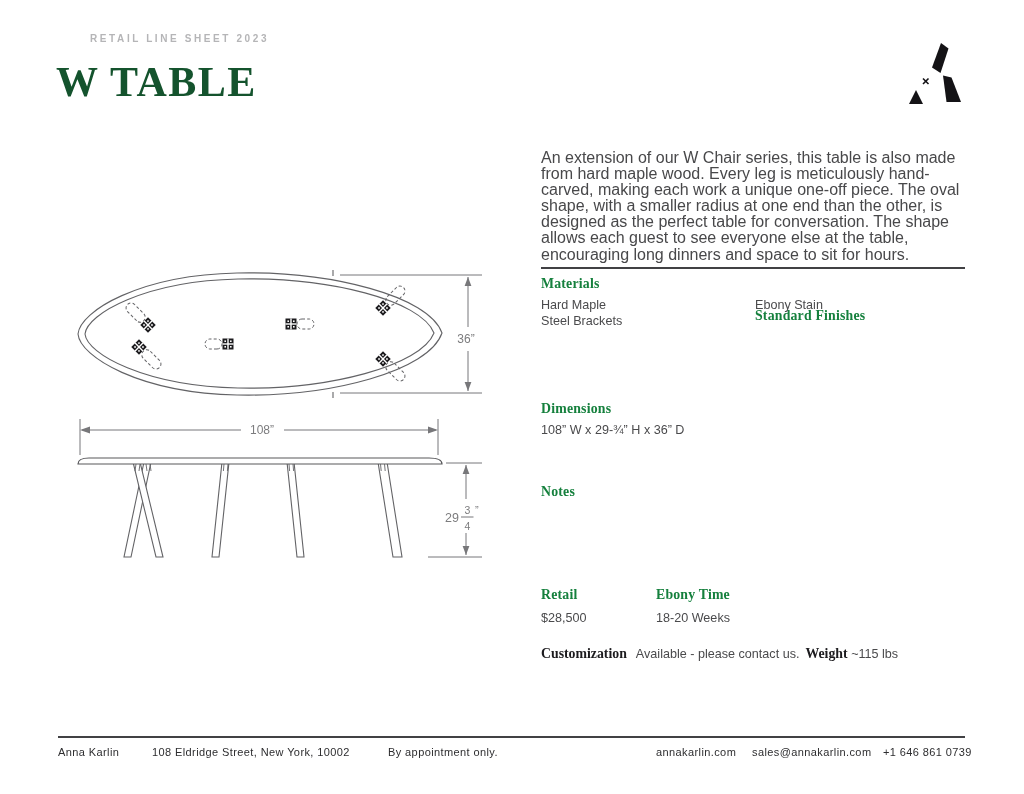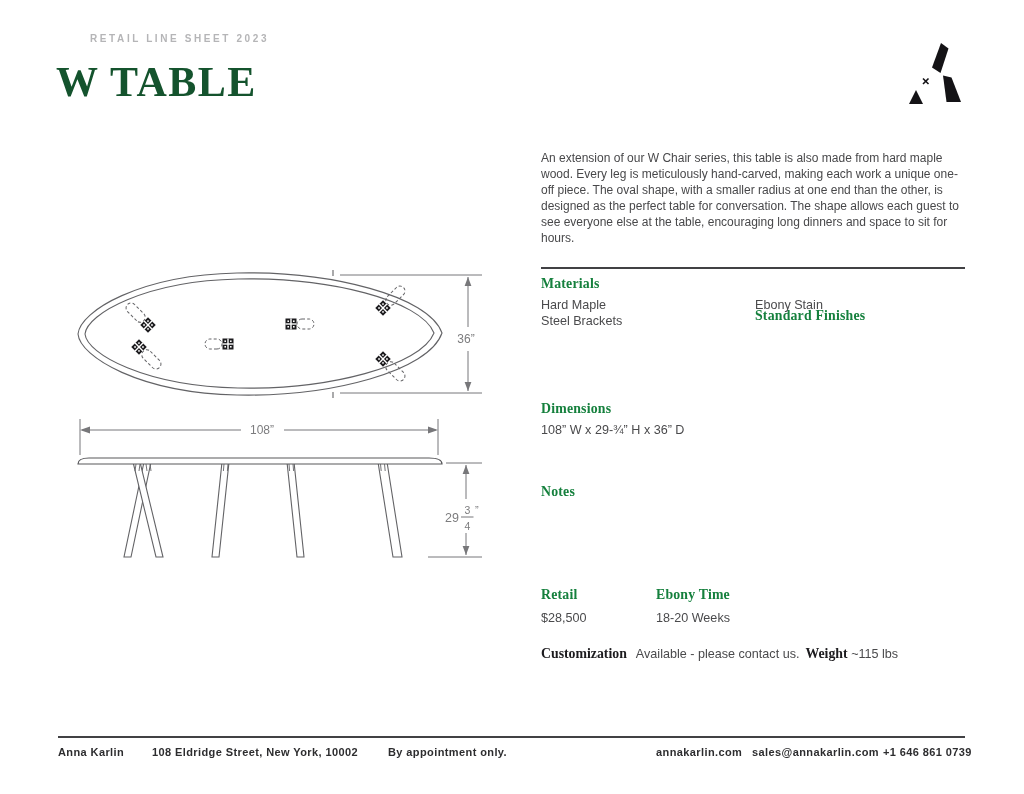--- a/index.html
+++ b/index.html
@@ -14,21 +14,21 @@
     font-size:10px; font-weight:700; letter-spacing:2.6px; color:#b5b5b7;padding-left:32px;
   }
   .title {
     position:absolute; left:56px; top:58px;
     font-family:"Liberation Serif", serif; font-weight:700;
     font-size:42px; letter-spacing:1.5px; color:#14532d;
   }
   .logo { position:absolute; left:903px; top:40px; }
   .description {
     position:absolute; left:541px; top:150px; width:428px;
-    font-size:12px; line-height:16.1px; color:#48484a;
+    font-size:16px; line-height:16.1px; color:#48484a;
   }
   .rule {
     position:absolute; background:#414144; height:1.6px;
   }
   .rule.materials-rule { left:541px; top:267px; width:424px; }
   .rule.footer-rule { left:58px; top:736px; width:907px; height:2px; }
   .h-serif {
     position:absolute;
     font-family:"Liberation Serif", serif; font-weight:700;
     font-size:13.8px; color:#15803d; letter-spacing:0.2px;
@@ -39,21 +39,21 @@
   .custom-row {
     position:absolute; left:541px; top:646px; white-space:nowrap;
     font-size:12.6px; color:#4a4a4c;
   }
   .custom-row .inline-h {
     font-family:"Liberation Serif", serif; font-weight:700;
     font-size:13.8px; color:#1c1b1e;
   }
   .custom-row .sp { display:inline-block; width:9px; }
   .footer-item {
-    position:absolute; top:746px; font-size:11px; font-weight:700;
+    position:absolute; top:746px; font-size:11px; font-weight:400;
     letter-spacing:0.4px; color:#2d2d2f; white-space:nowrap;
   }
   .drawing-svg { position:absolute; left:50px; top:252px; }
 </style>
 </head>
 <body>
 
 <div class="sheet">
 
   <div class="eyebrow">RETAIL LINE SHEET 2023</div>

